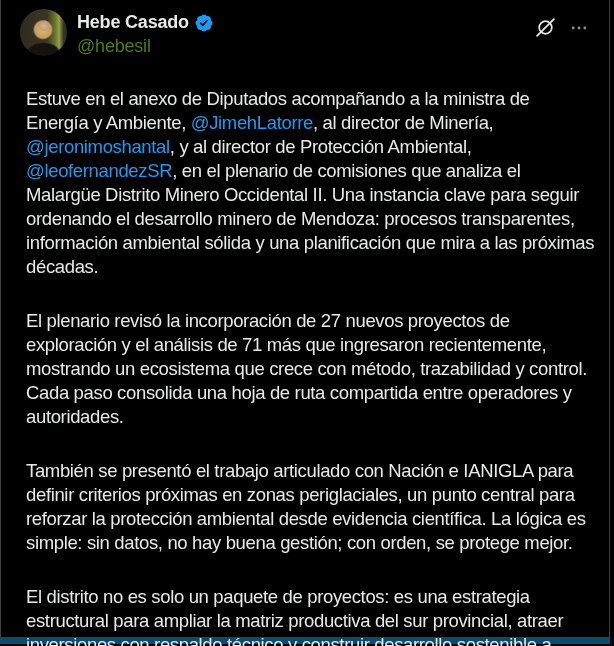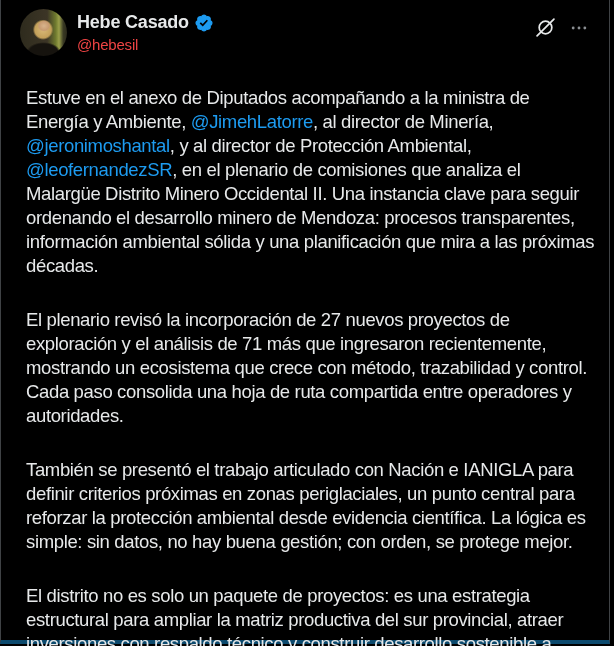--- a/index.html
+++ b/index.html
@@ -9,21 +9,21 @@
     overflow: hidden;
     font-family: "Liberation Sans", sans-serif;
   }
   .tweet-card {
     position: relative;
     width: 610px;
     height: 644px;
     background: #000000;
     border-left: 1px solid #3f4245;
     border-right: 1px solid #3f4245;
-    border-bottom: 4px solid #0c4a6e;
+    border-bottom: 7px solid #0c4a6e;
   }
   .tweet-header {
     display: flex;
     align-items: flex-start;
     padding: 9px 16px 0 19px;
   }
   .avatar {
     width: 47px; height: 47px;
     border-radius: 50%;
     flex: 0 0 47px;
@@ -38,22 +38,22 @@
   .author-row { display: flex; align-items: center; }
   .author-name {
     color: #e7e9ea;
     font-size: 18px;
     font-weight: 700;
     letter-spacing: -0.2px;
     cursor: pointer;
   }
   .verified-badge { width: 20px; height: 20px; margin-left: 5px; display: inline-block; }
   .author-handle {
-    color: #ef4444;
-    font-size: 15px;
+    color: #4d7c0f;
+    font-size: 18px;
     letter-spacing: -0.2px;
     margin-top: 3px;
   }
   .header-spacer { flex: 1; }
   .header-actions {
     display: flex;
     align-items: center;
     gap: 12px;
     margin-top: 7px;
     padding-right: 4px;

